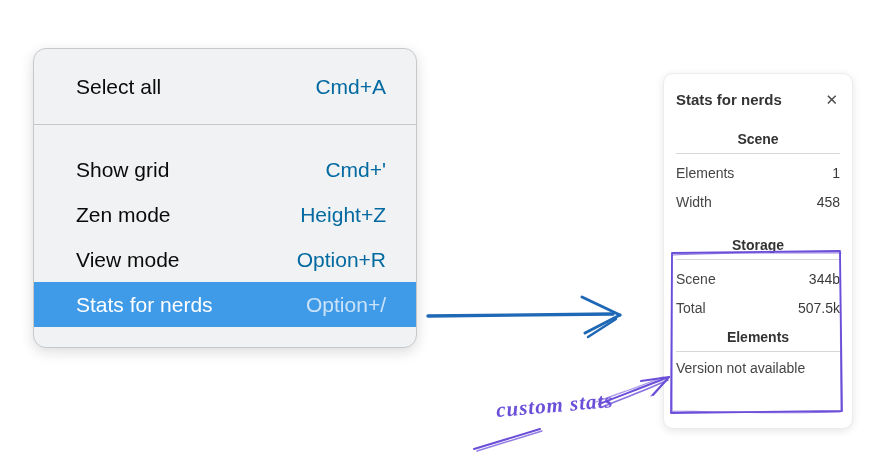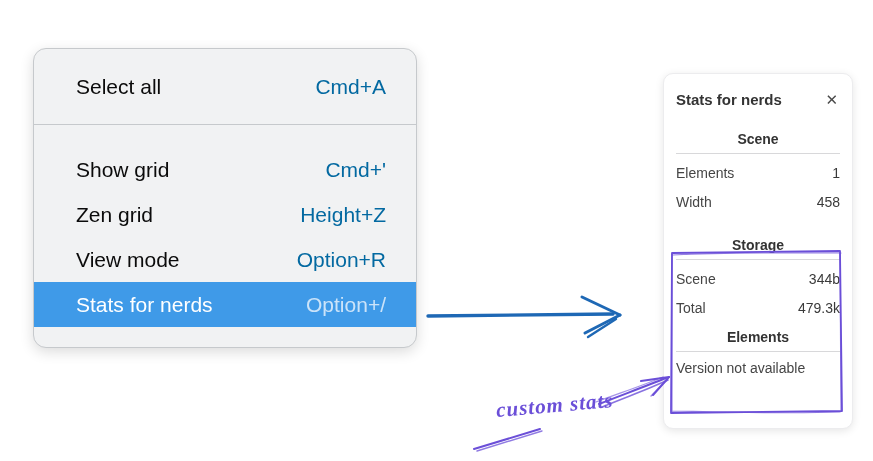--- a/index.html
+++ b/index.html
@@ -83,21 +83,21 @@
     <span>Select all</span>
     <span class="shortcut">Cmd+A</span>
   </div>
   <hr class="menu-divider">
   <div class="menu-group">
     <div class="menu-item">
       <span>Show grid</span>
       <span class="shortcut">Cmd+'</span>
     </div>
     <div class="menu-item">
-      <span>Zen grid</span>
+      <span>Zen mode</span>
       <span class="shortcut">Height+Z</span>
     </div>
     <div class="menu-item">
       <span>View mode</span>
       <span class="shortcut">Option+R</span>
     </div>
     <div class="menu-item selected">
       <span>Stats for nerds</span>
       <span class="shortcut">Option+/</span>
     </div>
@@ -122,21 +122,21 @@
   </div>
 
   <div class="section-heading sh-storage">Storage</div>
   <hr class="section-divider">
   <div class="stat-row">
     <span>Scene</span>
     <span class="stat-value">344b</span>
   </div>
   <div class="stat-row">
     <span>Total</span>
-    <span class="stat-value">479.3k</span>
+    <span class="stat-value">507.5k</span>
   </div>
 
   <div class="section-heading sh-version">Elements</div>
   <hr class="section-divider">
   <div class="version-note">Version not available</div>
 </div>
 
 <svg class="overlay" viewBox="0 0 873 461" xmlns="http://www.w3.org/2000/svg">
 
   <g>

